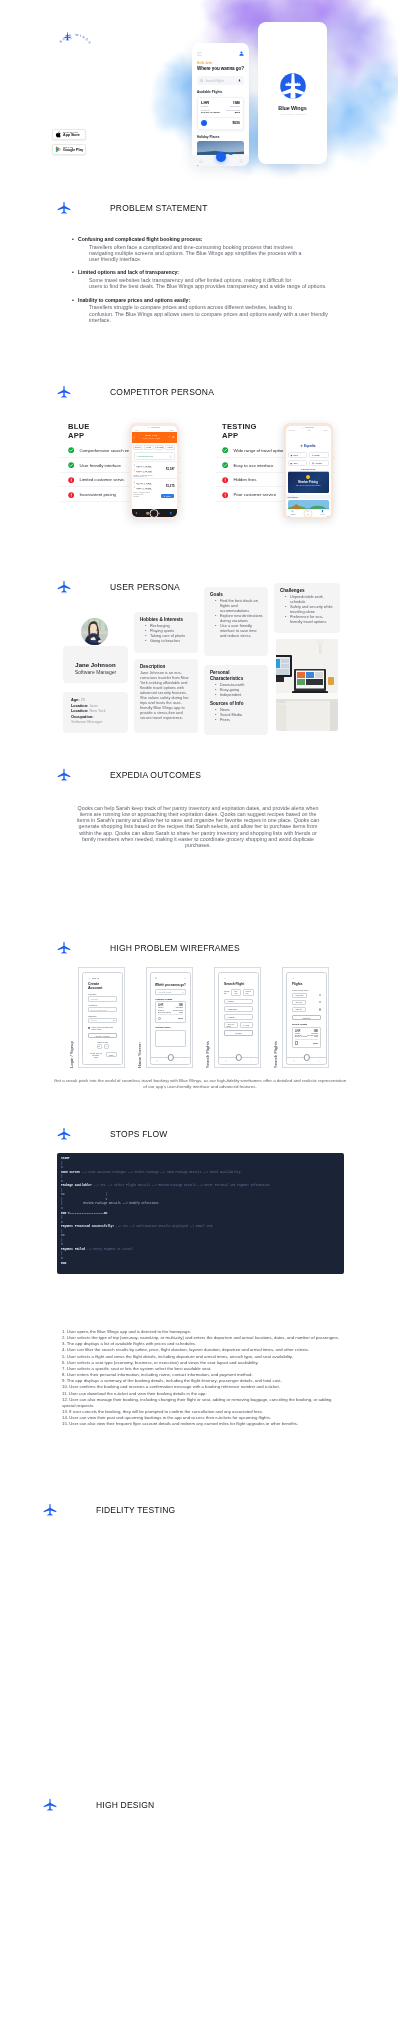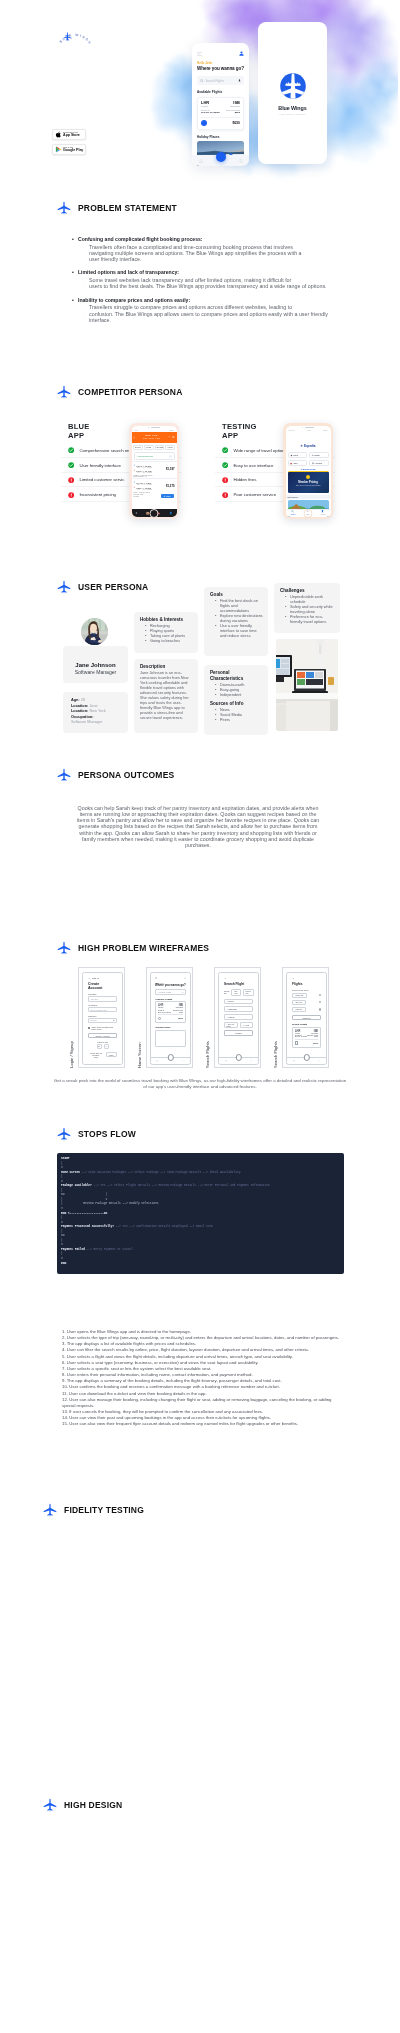--- a/index.html
+++ b/index.html
@@ -54,21 +54,21 @@
 
   
   .sp-wrap { position:absolute; left:0; top:0; right:0; bottom:0; display:flex;
       flex-direction:column; align-items:center; justify-content:center; }
   .sp-logo { width:32px; height:32px; }
   .sp-name { font-size:5.4px; font-weight:bold; color:#20262f; margin-top:3px; letter-spacing:-0.1px;}
   .sp-tag { font-size:2.5px; color:#b8bec8; margin-top:1.2px; letter-spacing:0.3px;}
 
   
   .sec-head { position:absolute; display:flex; align-items:center; gap:7px; }
-  .sec-head .ttl { font-size:8.5px; font-weight:bold; letter-spacing:0.2px; color:#111; }
+  .sec-head .ttl { font-size:8.5px; font-weight:normal; letter-spacing:0.2px; color:#111;margin-left:32px; }
   .plane-ico { width:14px; height:14px; flex:0 0 14px; }
 
   
   .ps { position:absolute; left:72px; top:235px; width:272px; }
   .ps-grp { margin-bottom:6.4px; }
   .ps-h { font-size:5.1px; font-weight:bold; color:#1a1d23; line-height:8.6px; position:relative; padding-left:6px; white-space:nowrap; }
   .ps-h::before { content:"\2022"; position:absolute; left:0; top:0; }
   .ps-p { font-size:5.35px; color:#60656d; line-height:6.15px; padding-left:17px; position:relative; white-space:nowrap; transform-origin:left center; }
   .ps-p::before { content:"\25E6"; position:absolute; left:11px; color:#c8ccd3; font-size:3.4px; }
 
@@ -383,21 +383,21 @@
   <div class="sec-head" style="left:57px;top:580px;">
     <svg class="plane-ico" viewBox="0 0 100 100" fill="#1a5ef0">
         <use href="#jet-simple"></use>
       </svg>
     <span class="ttl">USER PERSONA</span>
   </div>
   <div class="sec-head" style="left:57px;top:768px;">
     <svg class="plane-ico" viewBox="0 0 100 100" fill="#1a5ef0">
         <use href="#jet-simple"></use>
       </svg>
-    <span class="ttl">PERSONA OUTCOMES</span>
+    <span class="ttl">EXPEDIA OUTCOMES</span>
   </div>
   <div class="sec-head" style="left:57px;top:941px;">
     <svg class="plane-ico" viewBox="0 0 100 100" fill="#1a5ef0">
         <use href="#jet-simple"></use>
       </svg>
     <span class="ttl">HIGH PROBLEM WIREFRAMES</span>
   </div>
   <div class="sec-head" style="left:57px;top:1127px;">
     <svg class="plane-ico" viewBox="0 0 100 100" fill="#1a5ef0">
         <use href="#jet-simple"></use>

